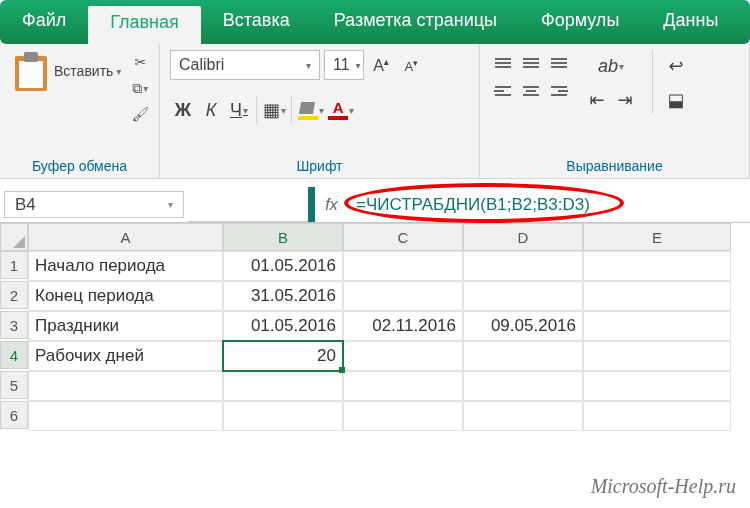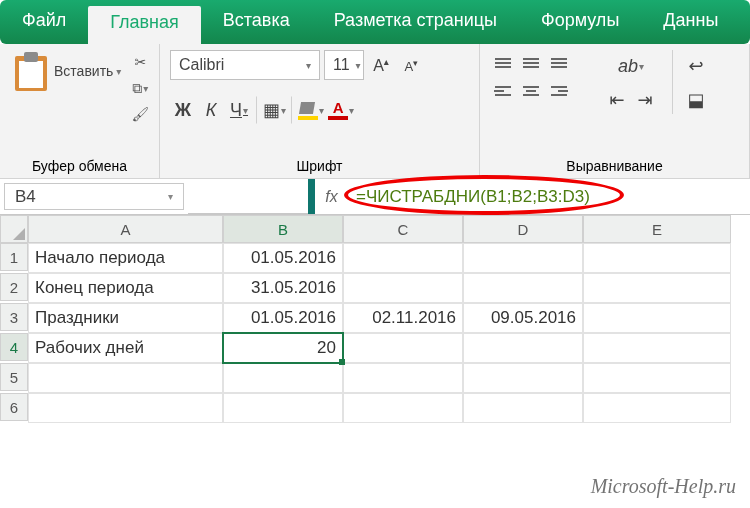--- a/index.html
+++ b/index.html
@@ -7,21 +7,21 @@
 
 
 .tabs { display: flex; background: linear-gradient(#19aa6e,#13864c); height: 44px; color: #fff; font-size: 18px; align-items: stretch; border-radius: 6px; }
 .tab { padding: 10px 22px 0; cursor: pointer; white-space: nowrap; }
 .tab.active { background: #f3f3f3; color: #19aa6e; border-radius: 2px 2px 0 0; margin-top: 6px; padding-top: 6px; }
 
 
 .ribbon { background: #f3f3f3; border-bottom: 1px solid #d4d4d4; height: 135px; display: flex; }
 .group { border-right: 1px solid #d4d4d4; display: flex; flex-direction: column; padding: 6px 10px 2px; }
 .group-body { flex: 1; display: flex; align-items: flex-start; gap: 8px; }
-.group-label { text-align: center; font-size: 14px; color: #000000; padding: 2px 0; }
+.group-label { text-align: center; font-size: 14px; color: #0369a1; padding: 2px 0; }
 
 .big-btn { display: flex; flex-direction: row; align-items: center; font-size: 14px; color: #444; gap: 2px; }
 .clip-icon { width: 42px; height: 42px; position: relative; }
 .clip-icon .board { position: absolute; left: 5px; top: 6px; width: 32px; height: 35px; background: #d98b3a; border-radius: 2px; }
 .clip-icon .paper { position: absolute; left: 9px; top: 11px; width: 24px; height: 27px; background: #fff; }
 .clip-icon .clip { position: absolute; left: 14px; top: 2px; width: 14px; height: 10px; background: #8b8b8b; border-radius: 2px; }
 
 .column { display: flex; flex-direction: column; gap: 6px; padding-top: 2px; }
 .mini-btn { width: 22px; height: 20px; display: flex; align-items: center; justify-content: center; color: #555; font-size: 14px; }
 .tiny-drop { font-size: 10px; color: #777; margin-left: 1px; }
@@ -40,26 +40,26 @@
 .font-color-icon .bar { position: absolute; left: 0; bottom: 0; width: 20px; height: 4px; background: #c00; }
 
 .align-grid { display: grid; grid-template-columns: repeat(3, 26px); grid-auto-rows: 26px; gap: 2px; }
 .align-btn { display: flex; flex-direction: column; align-items: center; justify-content: center; gap: 2px; }
 .align-btn span { display: block; width: 16px; height: 2px; background: #666; }
 .align-btn.left span:nth-child(2){width:10px;align-self:flex-start;margin-left:4px}
 .align-btn.center span:nth-child(2){width:10px}
 .align-btn.right span:nth-child(2){width:10px;align-self:flex-end;margin-right:4px}
 
 
-.fbar { display: flex; align-items: stretch; border-bottom: 1px solid #c8c8c8; height: 36px; background: #fff; }
+.fbar { display: flex; align-items: stretch; border-bottom: 1px solid #c8c8c8; height: 36px; background: #fff; margin-top: 8px; }
 .namebox { width: 180px; border: 1px solid #c8c8c8; margin: 4px; display: flex; align-items: center; padding: 0 10px; font-size: 17px; color: #444; justify-content: space-between; }
 .namebox .arrow { font-size: 10px; color: #888; }
 .fbar-gap { width: 120px; border-bottom: 1px solid #c8c8c8; }
 .fx { width: 40px; display: flex; align-items: center; justify-content: center; font-style: italic; color: #666; font-size: 16px; border-left: 7px solid #0f766e; }
-.formula-wrap { flex: 1; display: flex; align-items: center; position: relative; padding-left: 8px; font-size: 17px; color: #4d7c0f; }
+.formula-wrap { flex: 1; display: flex; align-items: center; position: relative; padding-left: 8px; font-size: 17px; color: #0f766e; }
 .highlight-ring { position: absolute; left: -4px; top: -4px; width: 280px; height: 40px; border: 4px solid #e00; border-radius: 50%/50%; pointer-events: none; }
 
 
 .sheet { display: grid; grid-template-columns: 28px 195px 120px 120px 120px 148px; }
 .hdr, .rowhdr { background: #eef0ef; border: 1px solid #d0d0d0; font-size: 15px; color: #555; display: flex; align-items: center; justify-content: center; height: 28px; }
 .corner { background: #eef0ef; border: 1px solid #d0d0d0; position: relative; }
 .corner::after { content: ""; position: absolute; right: 2px; bottom: 2px; border: 6px solid transparent; border-right-color: #b0b0b0; border-bottom-color: #b0b0b0; }
 .cell { border: 1px solid #e2e2e2; height: 30px; padding: 0 6px; font-size: 17px; color: #333; display: flex; align-items: center; background: #fff; }
 .cell.num { justify-content: flex-end; }
 .cell.selected { outline: 2px solid #1a7a47; outline-offset: -1px; position: relative; z-index: 2; }
@@ -181,21 +181,21 @@
             <span></span>
             <span></span>
             <span></span>
           </div>
         <div class="align-btn right">
             <span></span>
             <span></span>
             <span></span>
           </div>
       </div>
-      <div class="column" style="margin-left:24px">
+      <div class="column" style="margin-left:4px">
         <div class="fmt-btn">
             <span style="font-style:italic">ab</span>
             <span class="tiny-drop">▾</span>
           </div>
         <div style="display:flex;gap:2px">
           <div class="fmt-btn">
               <span>⇤</span>
             </div>
           <div class="fmt-btn">
               <span>⇥</span>

